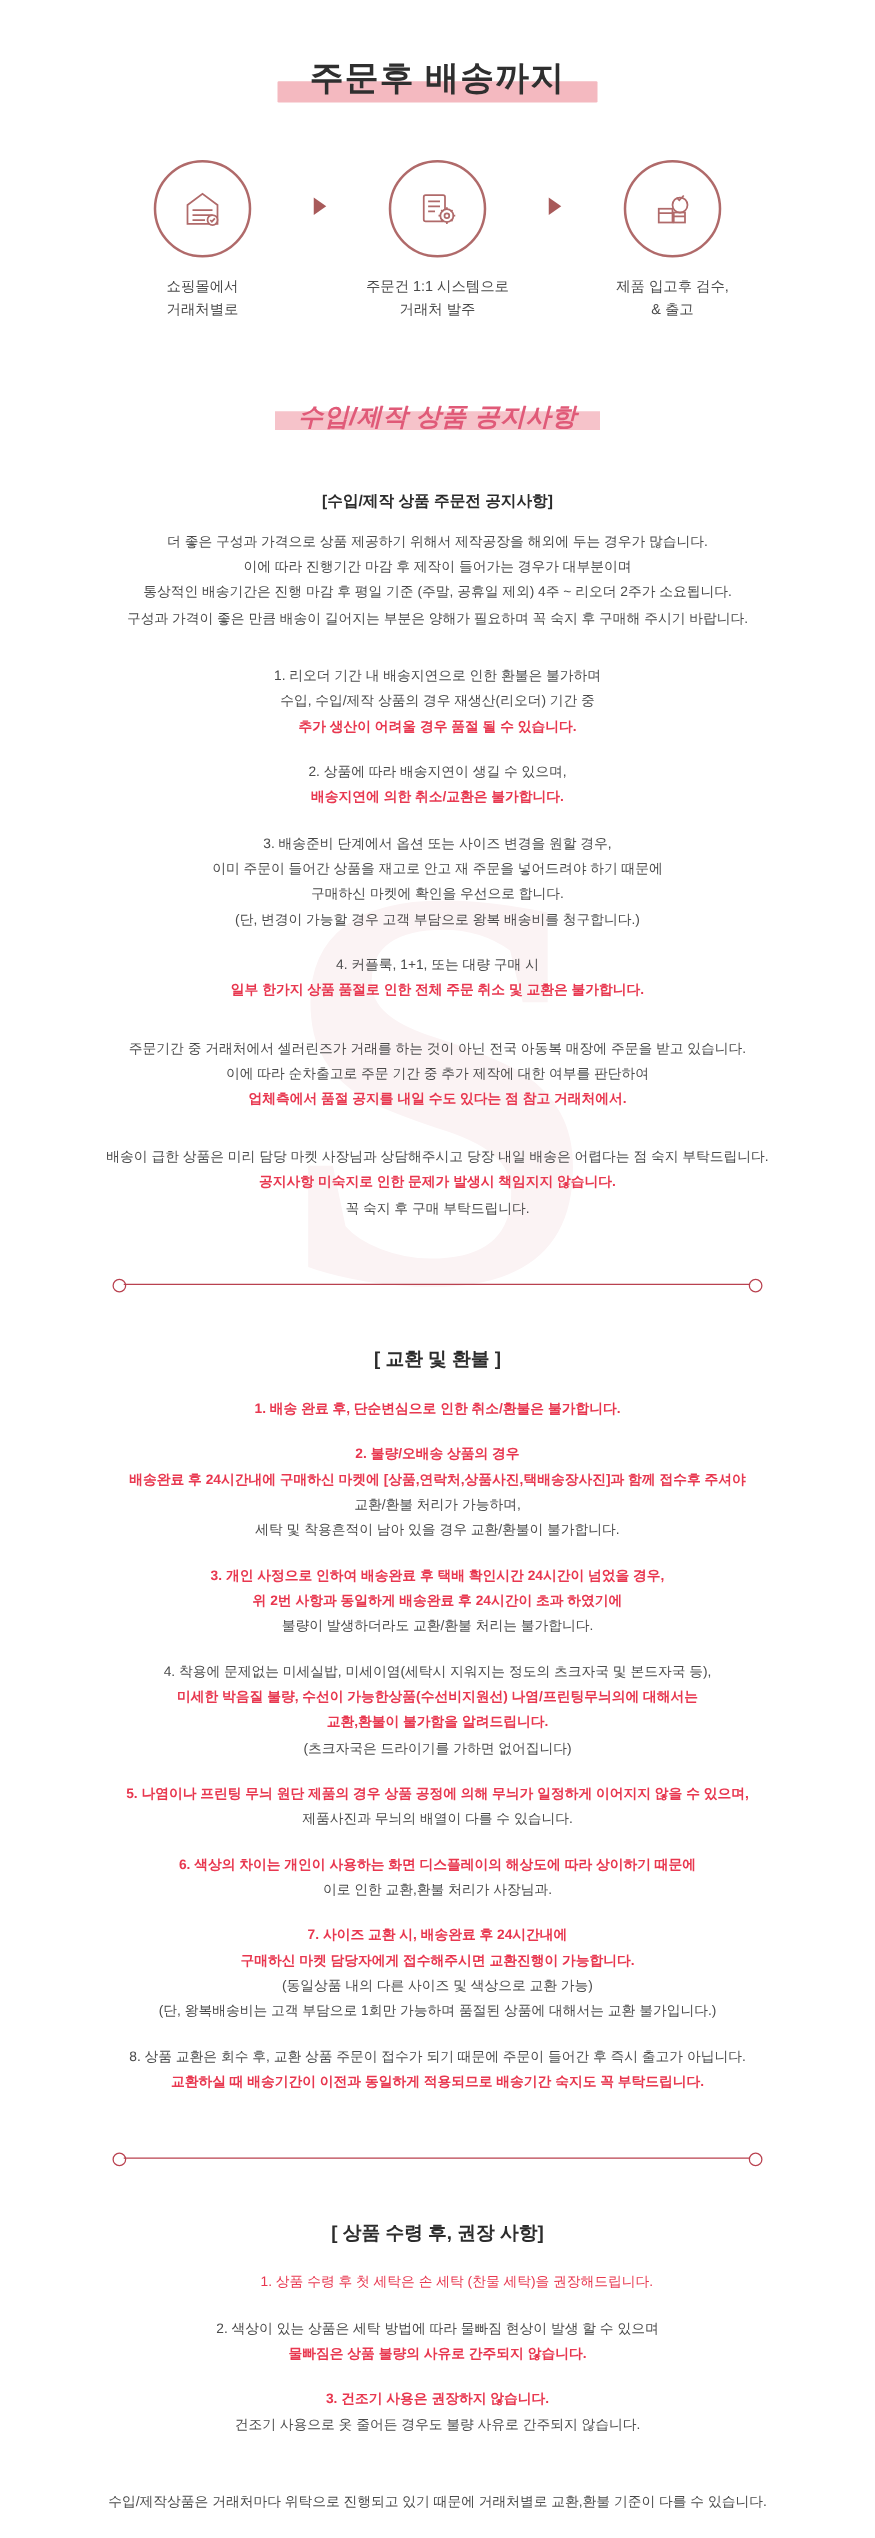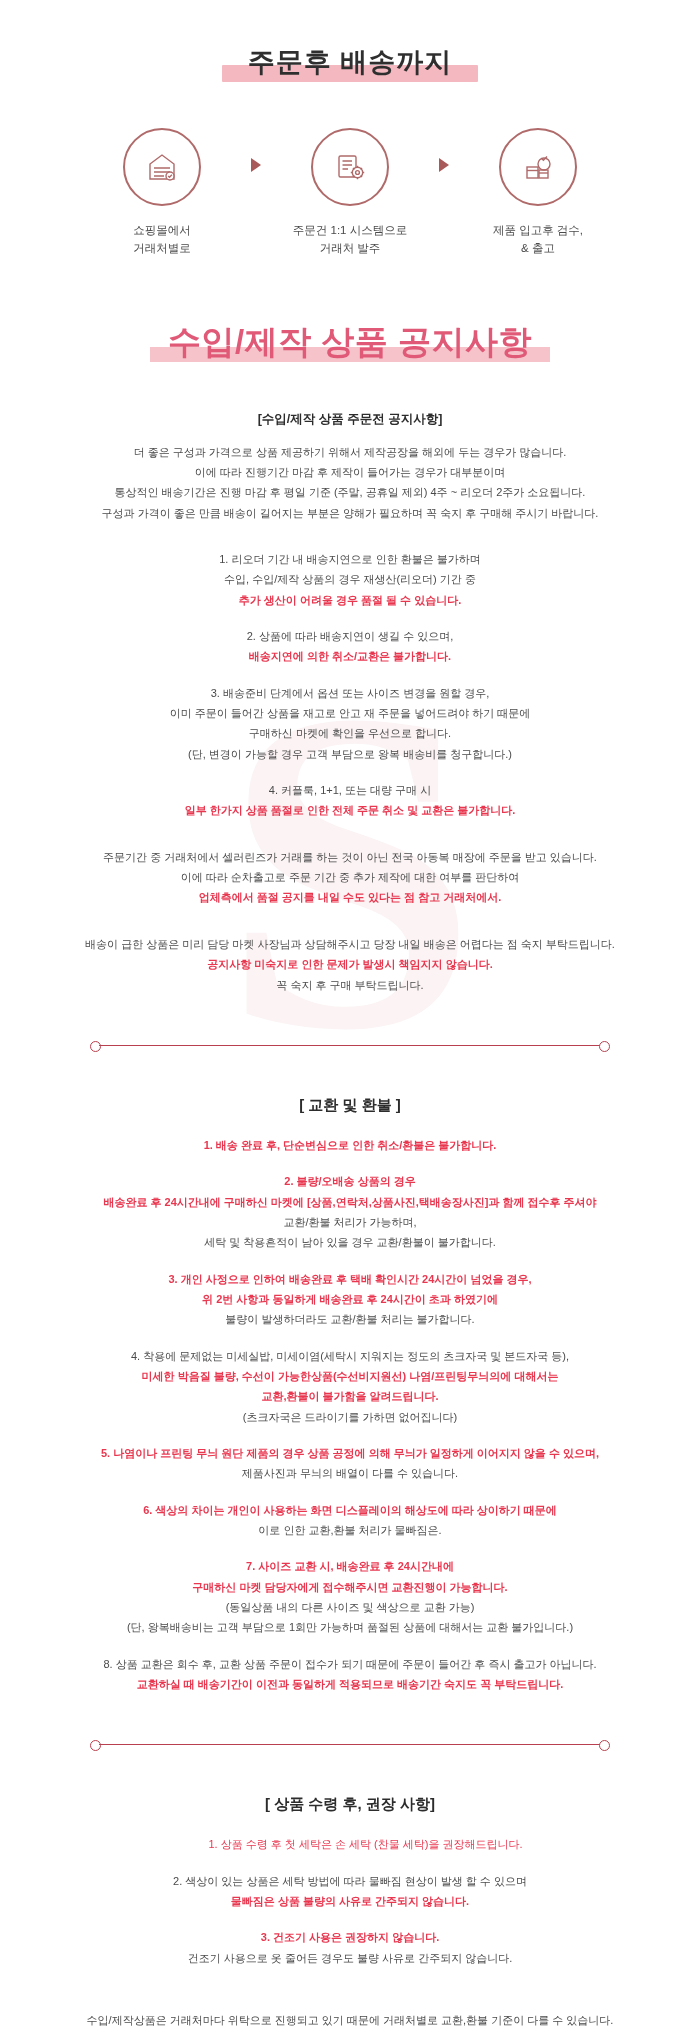--- a/index.html
+++ b/index.html
@@ -126,24 +126,25 @@
     position: absolute;
     left: 0; right: 0;
     bottom: 3px;
     height: 15px;
     background: #f6c3ca;
     z-index: 0;
   }
   .main-heading-text {
     position: relative;
     z-index: 1;
-    font-size: 33px;
+    font-size: 20px;
     font-weight: bold;
     color: #e05a78;
     letter-spacing: 0.5px;
+    font-style: italic;
   }
 
   
   .block {
     margin: 0 auto;
     width: 560px;
     text-align: center;
   }
   .section-title {
     font-size: 12.5px;
@@ -362,21 +363,21 @@
         <span>(츠크자국은 드라이기를 가하면 없어집니다)</span>
       </div>
 
       <div class="list-item">
         <span class="red-b">5. 나염이나 프린팅 무늬 원단 제품의 경우 상품 공정에 의해 무늬가 일정하게 이어지지 않을 수 있으며,</span><br>
         <span>제품사진과 무늬의 배열이 다를 수 있습니다.</span>
       </div>
 
       <div class="list-item">
         <span class="red-b">6. 색상의 차이는 개인이 사용하는 화면 디스플레이의 해상도에 따라 상이하기 때문에</span><br>
-        <span>이로 인한 교환,환불 처리가 물빠짐은.</span>
+        <span>이로 인한 교환,환불 처리가 사장님과.</span>
       </div>
 
       <div class="list-item">
         <span class="red-b">7. 사이즈 교환 시, 배송완료 후 24시간내에</span><br>
         <span class="red-b">구매하신 마켓 담당자에게 접수해주시면 교환진행이 가능합니다.</span><br>
         <span>(동일상품 내의 다른 사이즈 및 색상으로 교환 가능)</span><br>
         <span>(단, 왕복배송비는 고객 부담으로 1회만 가능하며 품절된 상품에 대해서는 교환 불가입니다.)</span>
       </div>
 
       <div class="list-item">

